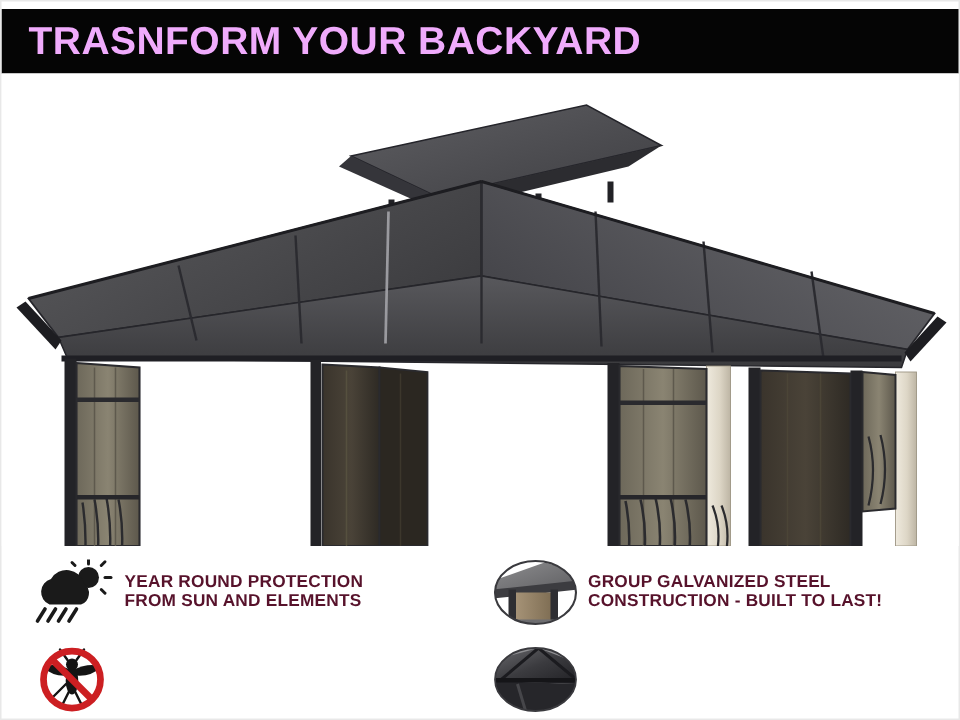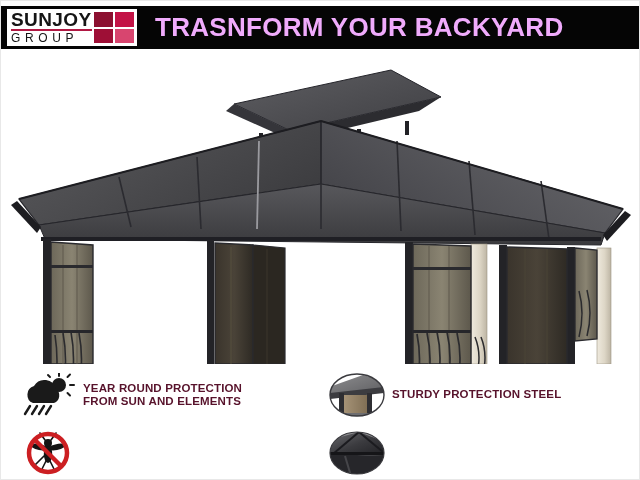--- a/index.html
+++ b/index.html
@@ -140,33 +140,20 @@
     font-family: "Liberation Sans", sans-serif;
   }
 </style>
 </head>
 <body>
 
 <div id="page">
 
   <div id="header-bar">
 
-    <div id="logo">
-      <div id="logo-words">
-        <div id="logo-sunjoy">SUNJOY</div>
-        <div id="logo-rule"></div>
-        <div id="logo-group">GROUP</div>
-      </div>
-      <div id="logo-squares">
-        <div class="sq" style="background:#8c1030"></div>
-        <div class="sq" style="background:#c31346"></div>
-        <div class="sq" style="background:#9e0f36"></div>
-        <div class="sq" style="background:#d8456f"></div>
-      </div>
-    </div>
 
     <div id="banner-title">TRASNFORM YOUR BACKYARD</div>
   </div>
 
   <div id="hero">
     <svg width="640" height="315" viewBox="0 0 640 315" xmlns="http://www.w3.org/2000/svg">
       <defs>
         <linearGradient id="roofL" x1="0" y1="0" x2="1" y2="0.6">
           <stop offset="0" stop-color="#5b5b5e"></stop>
           <stop offset="1" stop-color="#3d3d40"></stop>
@@ -356,21 +343,22 @@
             <polygon points="0,20 56,14 56,20 0,26" fill="#3c3c40"></polygon>
             <rect x="14" y="22" width="26" height="22" fill="url(#woodG)"></rect>
             <rect x="10" y="20" width="5" height="24" fill="#2e2e32"></rect>
             <rect x="38" y="20" width="5" height="24" fill="#2e2e32"></rect>
             <rect x="0" y="40" width="56" height="4" fill="#6d6d70"></rect>
           </g>
           <ellipse cx="28" cy="22" rx="27" ry="21" fill="none" stroke="#3a3a3e" stroke-width="1.4"></ellipse>
         </svg>
       </div>
       <div class="feature-text">
-        <div>STURDY PROTECTION STEEL</div>
+        <div>GROUP GALVANIZED STEEL</div>
+        <div>CONSTRUCTION - BUILT TO LAST!</div>
       </div>
     </div>
 
     <div class="feature">
       <div class="feature-icon">
         <svg width="52" height="46" viewBox="0 0 52 46" xmlns="http://www.w3.org/2000/svg">
           <g fill="#141414">
             <ellipse cx="26" cy="24" rx="4.2" ry="9"></ellipse>
             <circle cx="26" cy="13" r="4"></circle>
             <path d="M26 17 q-13 -6 -19 -2 q7 7 19 5 z"></path>

